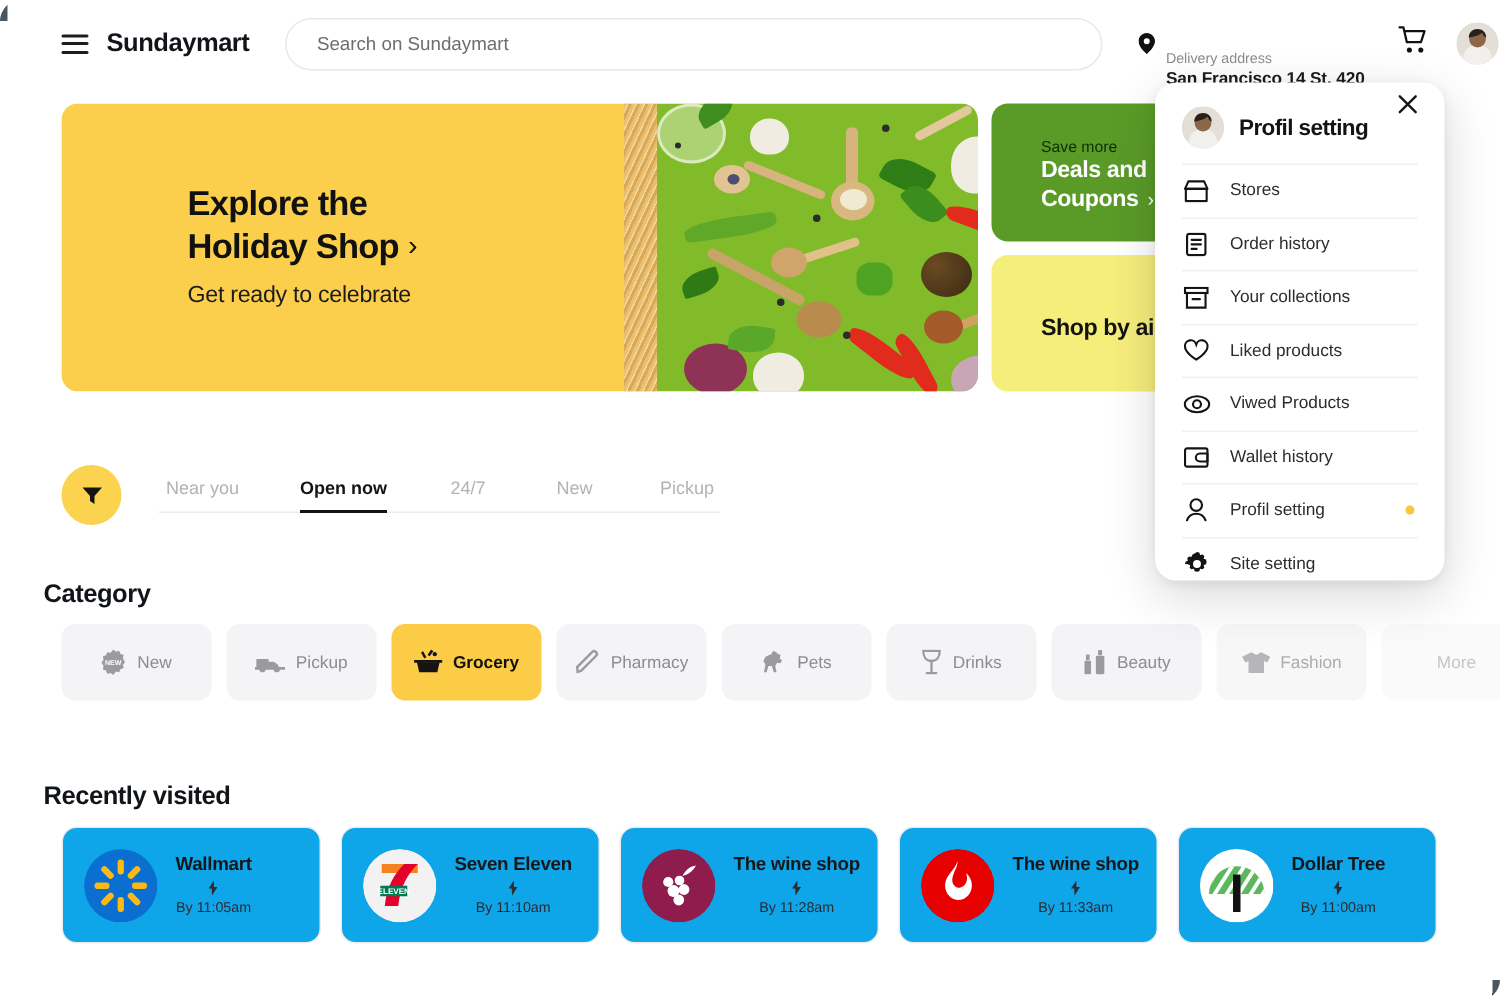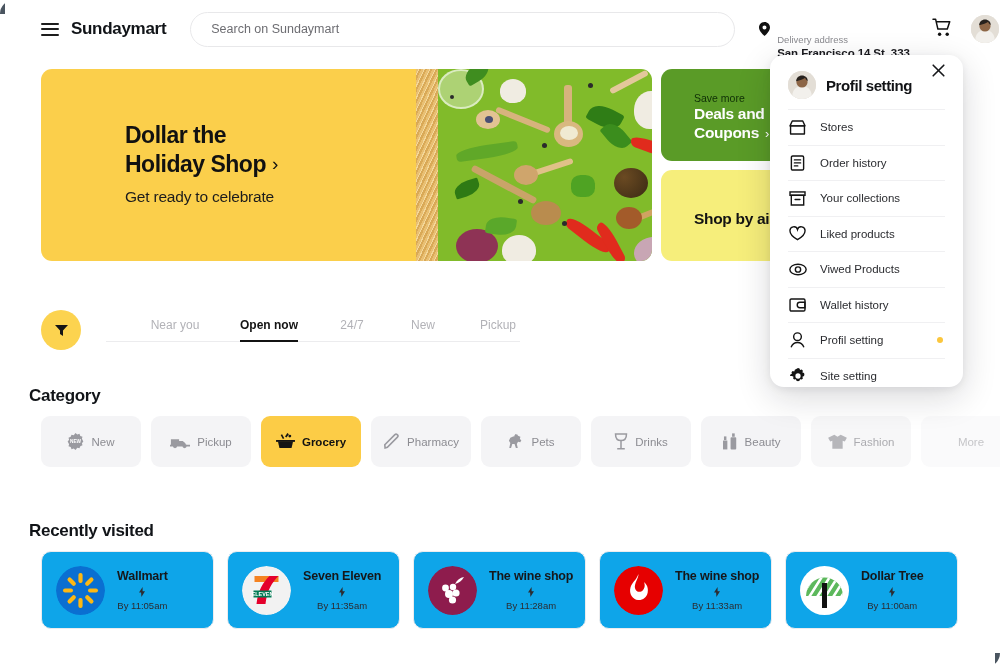--- a/index.html
+++ b/index.html
@@ -129,21 +129,20 @@
     width: 40px; height: 40px; border-radius: 50%; background: #fcd34f;
     display: flex; align-items: center; justify-content: center; cursor: pointer; flex: none;
   }
   .tabs {
     margin-left: 25px; display: flex; align-items: flex-end; gap: 0;
     border-bottom: 1px solid #ececee; padding-bottom: 0;
   }
   .tab {
     padding: 0 0 9px 0; font-size: 12px; color: #b2b2b7; cursor: pointer; text-align: center;
     position: relative;
-    margin-left: 40px;
   }
   .tab + .tab { margin-left: 36px; }
   .tab.active { color: #141414; font-weight: 700; }
   .tab.active::after {
     content: ""; position: absolute; left: 0; right: 0; bottom: -1px; height: 2px; background: #131313;
   }
 
   
   .sec-title {
     position: absolute; left: 29px; font-size: 17px; font-weight: 600; color: #111418; letter-spacing: -0.3px;
@@ -213,21 +212,21 @@
     </div>
 
     <div class="addr-block">
       <span class="pin-icon">
         <svg width="11" height="14" viewBox="0 0 11 14">
             <path fill="#111" d="M5.5 0C2.46 0 0 2.46 0 5.5 0 9.6 5.5 14 5.5 14S11 9.6 11 5.5C11 2.46 8.54 0 5.5 0zm0 7.5A2 2 0 1 1 5.5 3.5a2 2 0 0 1 0 4z"></path>
           </svg>
       </span>
       <span class="addr-text">
         <span class="addr-label" style="display:block">Delivery address</span>
-        <span class="addr-value" style="display:block">San Francisco 14 St. 333</span>
+        <span class="addr-value" style="display:block">San Francisco 14 St. 420</span>
       </span>
     </div>
 
     <span class="cart-icon">
       <svg width="21" height="19" viewBox="0 0 21 19">
           <path fill="none" stroke="#111" stroke-width="1.5" stroke-linejoin="round" stroke-linecap="round" d="M1 1.2h2.6l2.3 9.9h9.4l2.4-7.3H5.2"></path>
           <circle cx="7.6" cy="16.3" r="1.7" fill="#111"></circle>
           <circle cx="15.2" cy="16.3" r="1.7" fill="#111"></circle>
         </svg>
     </span>
@@ -239,21 +238,21 @@
         <circle cx="14" cy="11" r="5.6" fill="#8d6647"></circle>
         <path d="M8.2 10.2c0-3.6 2.6-5.8 5.8-5.8s5.8 2.2 5.8 5.6c-1.6-.6-2.4-2.1-2.6-3.2-1.6 1.6-5.4 2.4-9 3.4z" fill="#26211d"></path>
       </svg>
     </div>
   </div>
 
   <div class="hero">
     <div class="hero-left">
       <div class="hero-copy">
         <div class="hero-title">
-          <span>Dollar the</span><br>
+          <span>Explore the</span><br>
           <span>Holiday Shop</span><span class="chev">›</span>
         </div>
         <div class="hero-sub">Get ready to celebrate</div>
       </div>
     </div>
     <div class="hero-grain"></div>
     <div class="hero-photo">
 
       <div class="blob leaf" style="left:26px;  top:-4px;  width:26px; height:16px; transform:rotate(-30deg);"></div>
       <div class="blob garlic" style="left:62px;  top:10px;  width:26px; height:24px;"></div>
@@ -453,21 +452,21 @@
             <rect x="11.5" y="24.5" width="18" height="7" fill="#007a53"></rect>
             <text x="20.5" y="30.2" font-size="5.4" font-family="Liberation Sans, sans-serif" font-weight="700" fill="#fff" text-anchor="middle">ELEVEN</text>
           </svg>
       </div>
       <div>
         <div class="rv-name">Seven Eleven</div>
         <div class="rv-time">
           <svg width="6" height="10" viewBox="0 0 6 10">
               <path fill="#2c2c31" d="M3.6 0L0 5.4h2.1L2.4 10 6 4.3H3.6z"></path>
             </svg>
-          <span>By 11:35am</span>
+          <span>By 11:10am</span>
         </div>
       </div>
     </div>
 
     <div class="rv-card">
       <div class="rv-logo">
         <svg viewBox="0 0 49 49">
             <circle cx="24.5" cy="24.5" r="24.5" fill="#8e1c4d"></circle>
             <g fill="#fff">
               <circle cx="21" cy="28" r="4"></circle>

